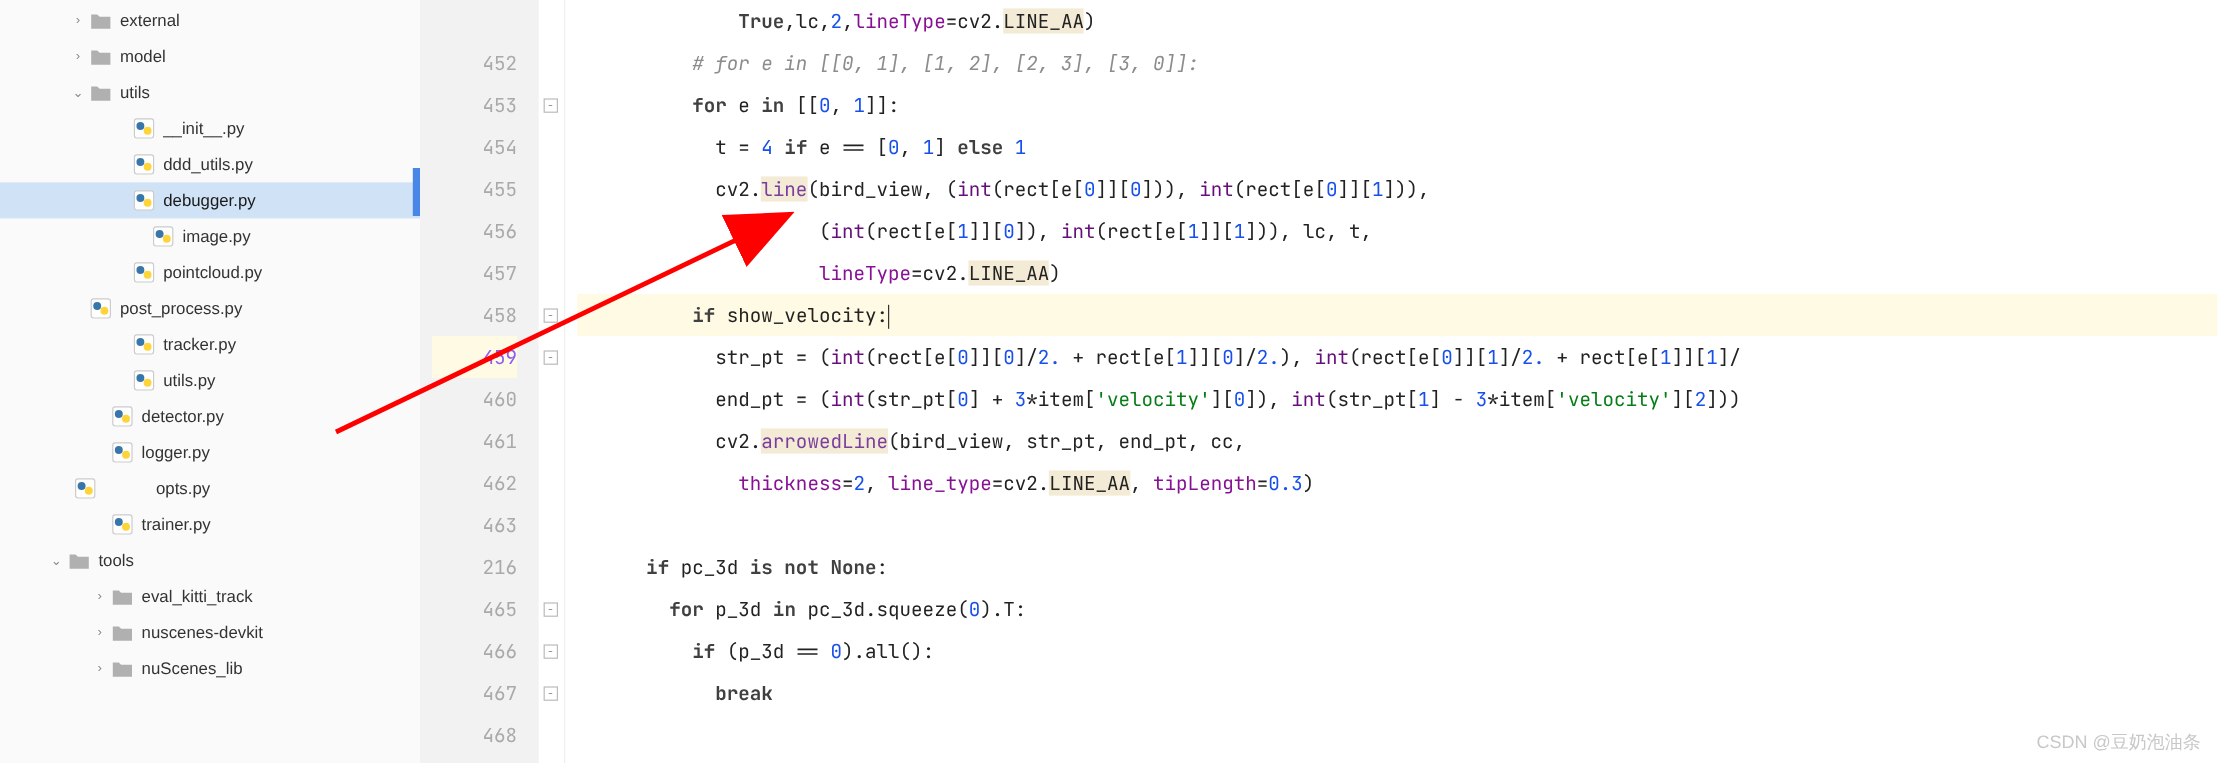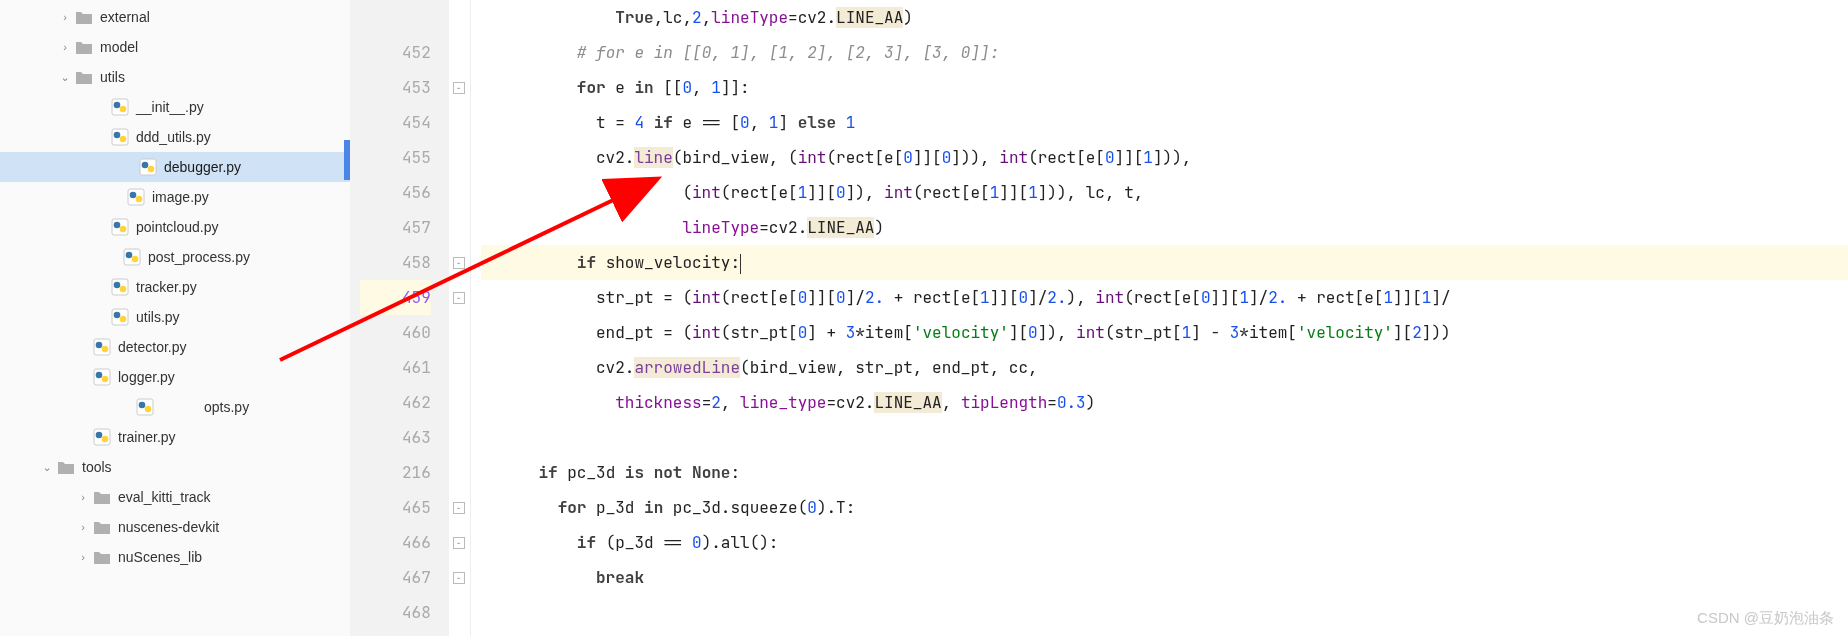--- a/index.html
+++ b/index.html
@@ -177,21 +177,21 @@
       <span class="arrow"></span>
       <span class="py-icon">
         <svg width="18" height="18" viewBox="0 0 18 18">
           <rect x="1" y="1" width="16" height="16" rx="2" fill="#fff" stroke="#ccc"></rect>
           <circle cx="6" cy="7" r="3.3" fill="#3776ab"></circle>
           <circle cx="12" cy="11" r="3.3" fill="#ffd43b"></circle>
         </svg>
       </span>
       <span>ddd_utils.py</span>
     </div>
-    <div class="tree-item selected" style="padding-left: 120px;">
+    <div class="tree-item selected" style="padding-left: 92px;">
       <span class="arrow"></span>
       <span class="py-icon">
         <svg width="18" height="18" viewBox="0 0 18 18">
           <rect x="1" y="1" width="16" height="16" rx="2" fill="#fff" stroke="#ccc"></rect>
           <circle cx="6" cy="7" r="3.3" fill="#3776ab"></circle>
           <circle cx="12" cy="11" r="3.3" fill="#ffd43b"></circle>
         </svg>
       </span>
       <span>debugger.py</span>
     </div>
@@ -210,21 +210,21 @@
       <span class="arrow"></span>
       <span class="py-icon">
         <svg width="18" height="18" viewBox="0 0 18 18">
           <rect x="1" y="1" width="16" height="16" rx="2" fill="#fff" stroke="#ccc"></rect>
           <circle cx="6" cy="7" r="3.3" fill="#3776ab"></circle>
           <circle cx="12" cy="11" r="3.3" fill="#ffd43b"></circle>
         </svg>
       </span>
       <span>pointcloud.py</span>
     </div>
-    <div class="tree-item" style="padding-left: 104px;">
+    <div class="tree-item" style="padding-left: 56px;">
       <span class="arrow"></span>
       <span class="py-icon">
         <svg width="18" height="18" viewBox="0 0 18 18">
           <rect x="1" y="1" width="16" height="16" rx="2" fill="#fff" stroke="#ccc"></rect>
           <circle cx="6" cy="7" r="3.3" fill="#3776ab"></circle>
           <circle cx="12" cy="11" r="3.3" fill="#ffd43b"></circle>
         </svg>
       </span>
       <span>post_process.py</span>
     </div>
@@ -265,21 +265,21 @@
       <span class="arrow"></span>
       <span class="py-icon">
         <svg width="18" height="18" viewBox="0 0 18 18">
           <rect x="1" y="1" width="16" height="16" rx="2" fill="#fff" stroke="#ccc"></rect>
           <circle cx="6" cy="7" r="3.3" fill="#3776ab"></circle>
           <circle cx="12" cy="11" r="3.3" fill="#ffd43b"></circle>
         </svg>
       </span>
       <span>logger.py</span>
     </div>
-    <div class="tree-item" style="padding-left: 74px; gap: 43px;">
+    <div class="tree-item" style=" gap: 43px;">
       <span class="arrow"></span>
       <span class="py-icon">
         <svg width="18" height="18" viewBox="0 0 18 18">
           <rect x="1" y="1" width="16" height="16" rx="2" fill="#fff" stroke="#ccc"></rect>
           <circle cx="6" cy="7" r="3.3" fill="#3776ab"></circle>
           <circle cx="12" cy="11" r="3.3" fill="#ffd43b"></circle>
         </svg>
       </span>
       <span>opts.py</span>
     </div>

